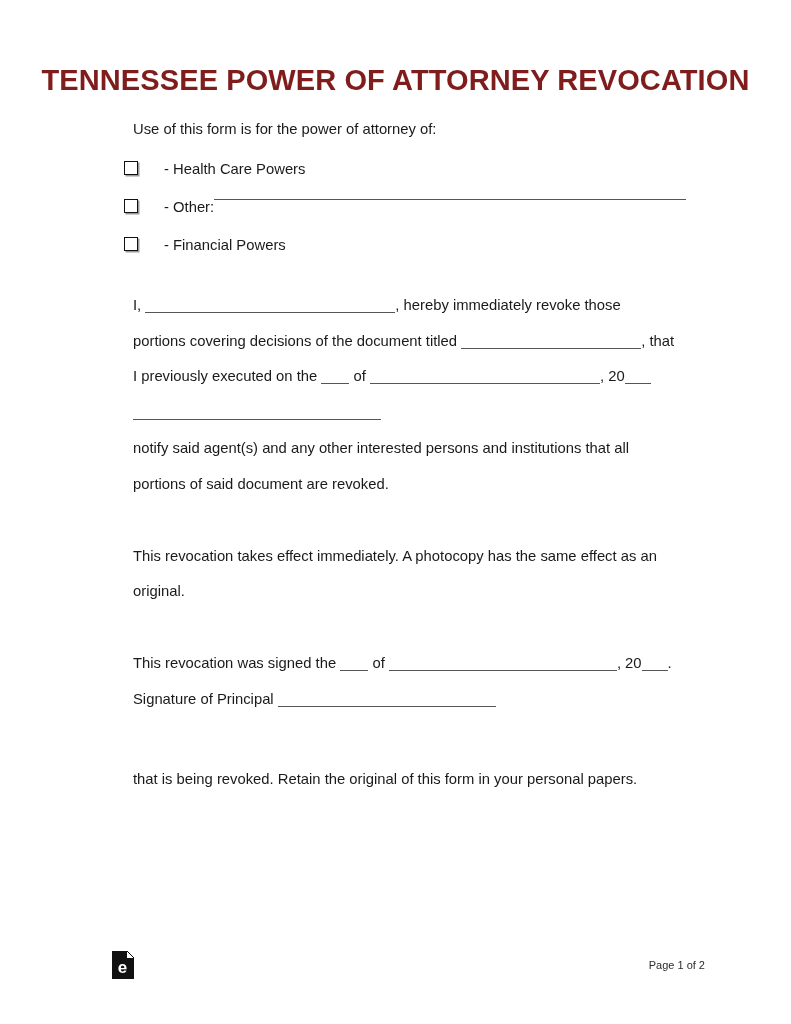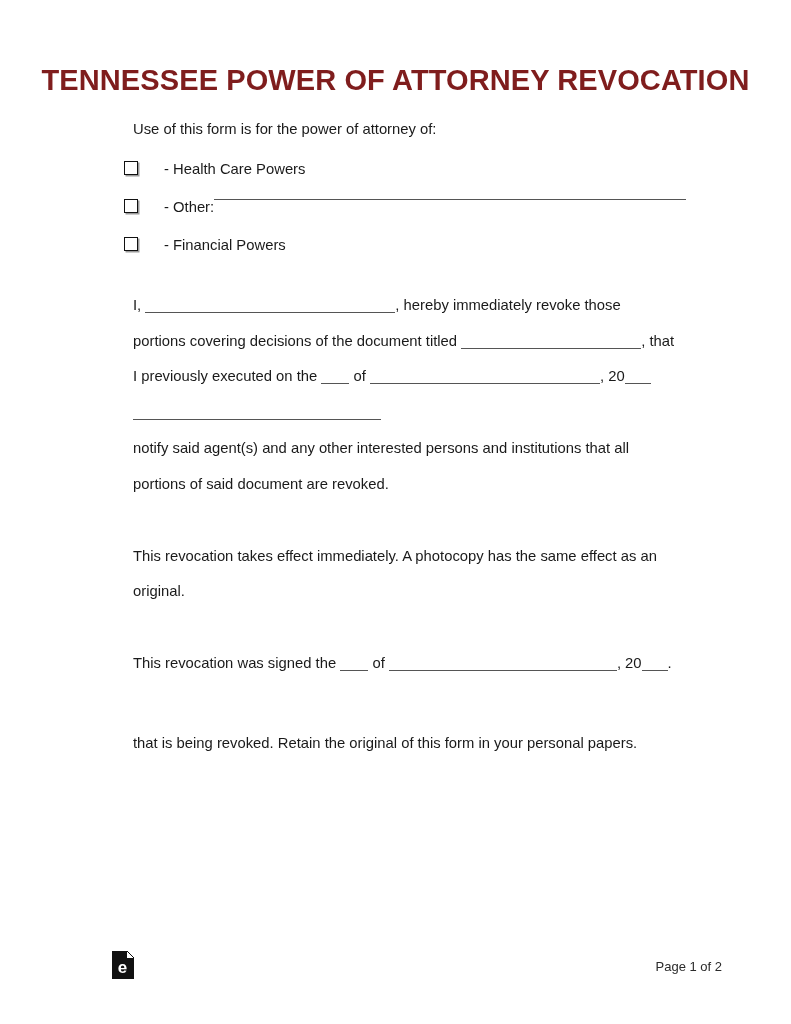--- a/index.html
+++ b/index.html
@@ -98,23 +98,23 @@
   
   .footer-logo {
     position: absolute;
     left: 112px;
     top: 951px;
     width: 22px;
     height: 28px;
   }
   .footer-page {
     position: absolute;
-    right: 69px;
+    right: 86px;
     top: 959px;
-    font-size: 13px;
+    font-size: 11px;
     color: #2b2b2b;
     text-align: right;
   }
 </style>
 </head>
 <body>
 
 <div class="page">
 
   <div class="doc-title">TENNESSEE POWER OF ATTORNEY REVOCATION</div>
@@ -176,20 +176,24 @@
 
     <div class="spacer-md"></div>
 
     <div class="line">
       <span>This revocation was signed the</span>
       <span class="rule rule-short"></span>
       <span>of</span>
       <span class="rule rule-signmonth"></span><span>, 20</span><span class="rule rule-year"></span><span>.</span>
     </div>
 
+    <div class="line">
+      <span>Signature of Principal</span>
+      <span class="rule rule-sig"></span>
+    </div>
 
 
     <div class="spacer-lg"></div>
 
     <div class="line">that is being revoked. Retain the original of this form in your personal papers.</div>
 
   </div>
 
   <div class="footer-logo">
     <svg viewBox="0 0 22 28" width="22" height="28" aria-hidden="true">

